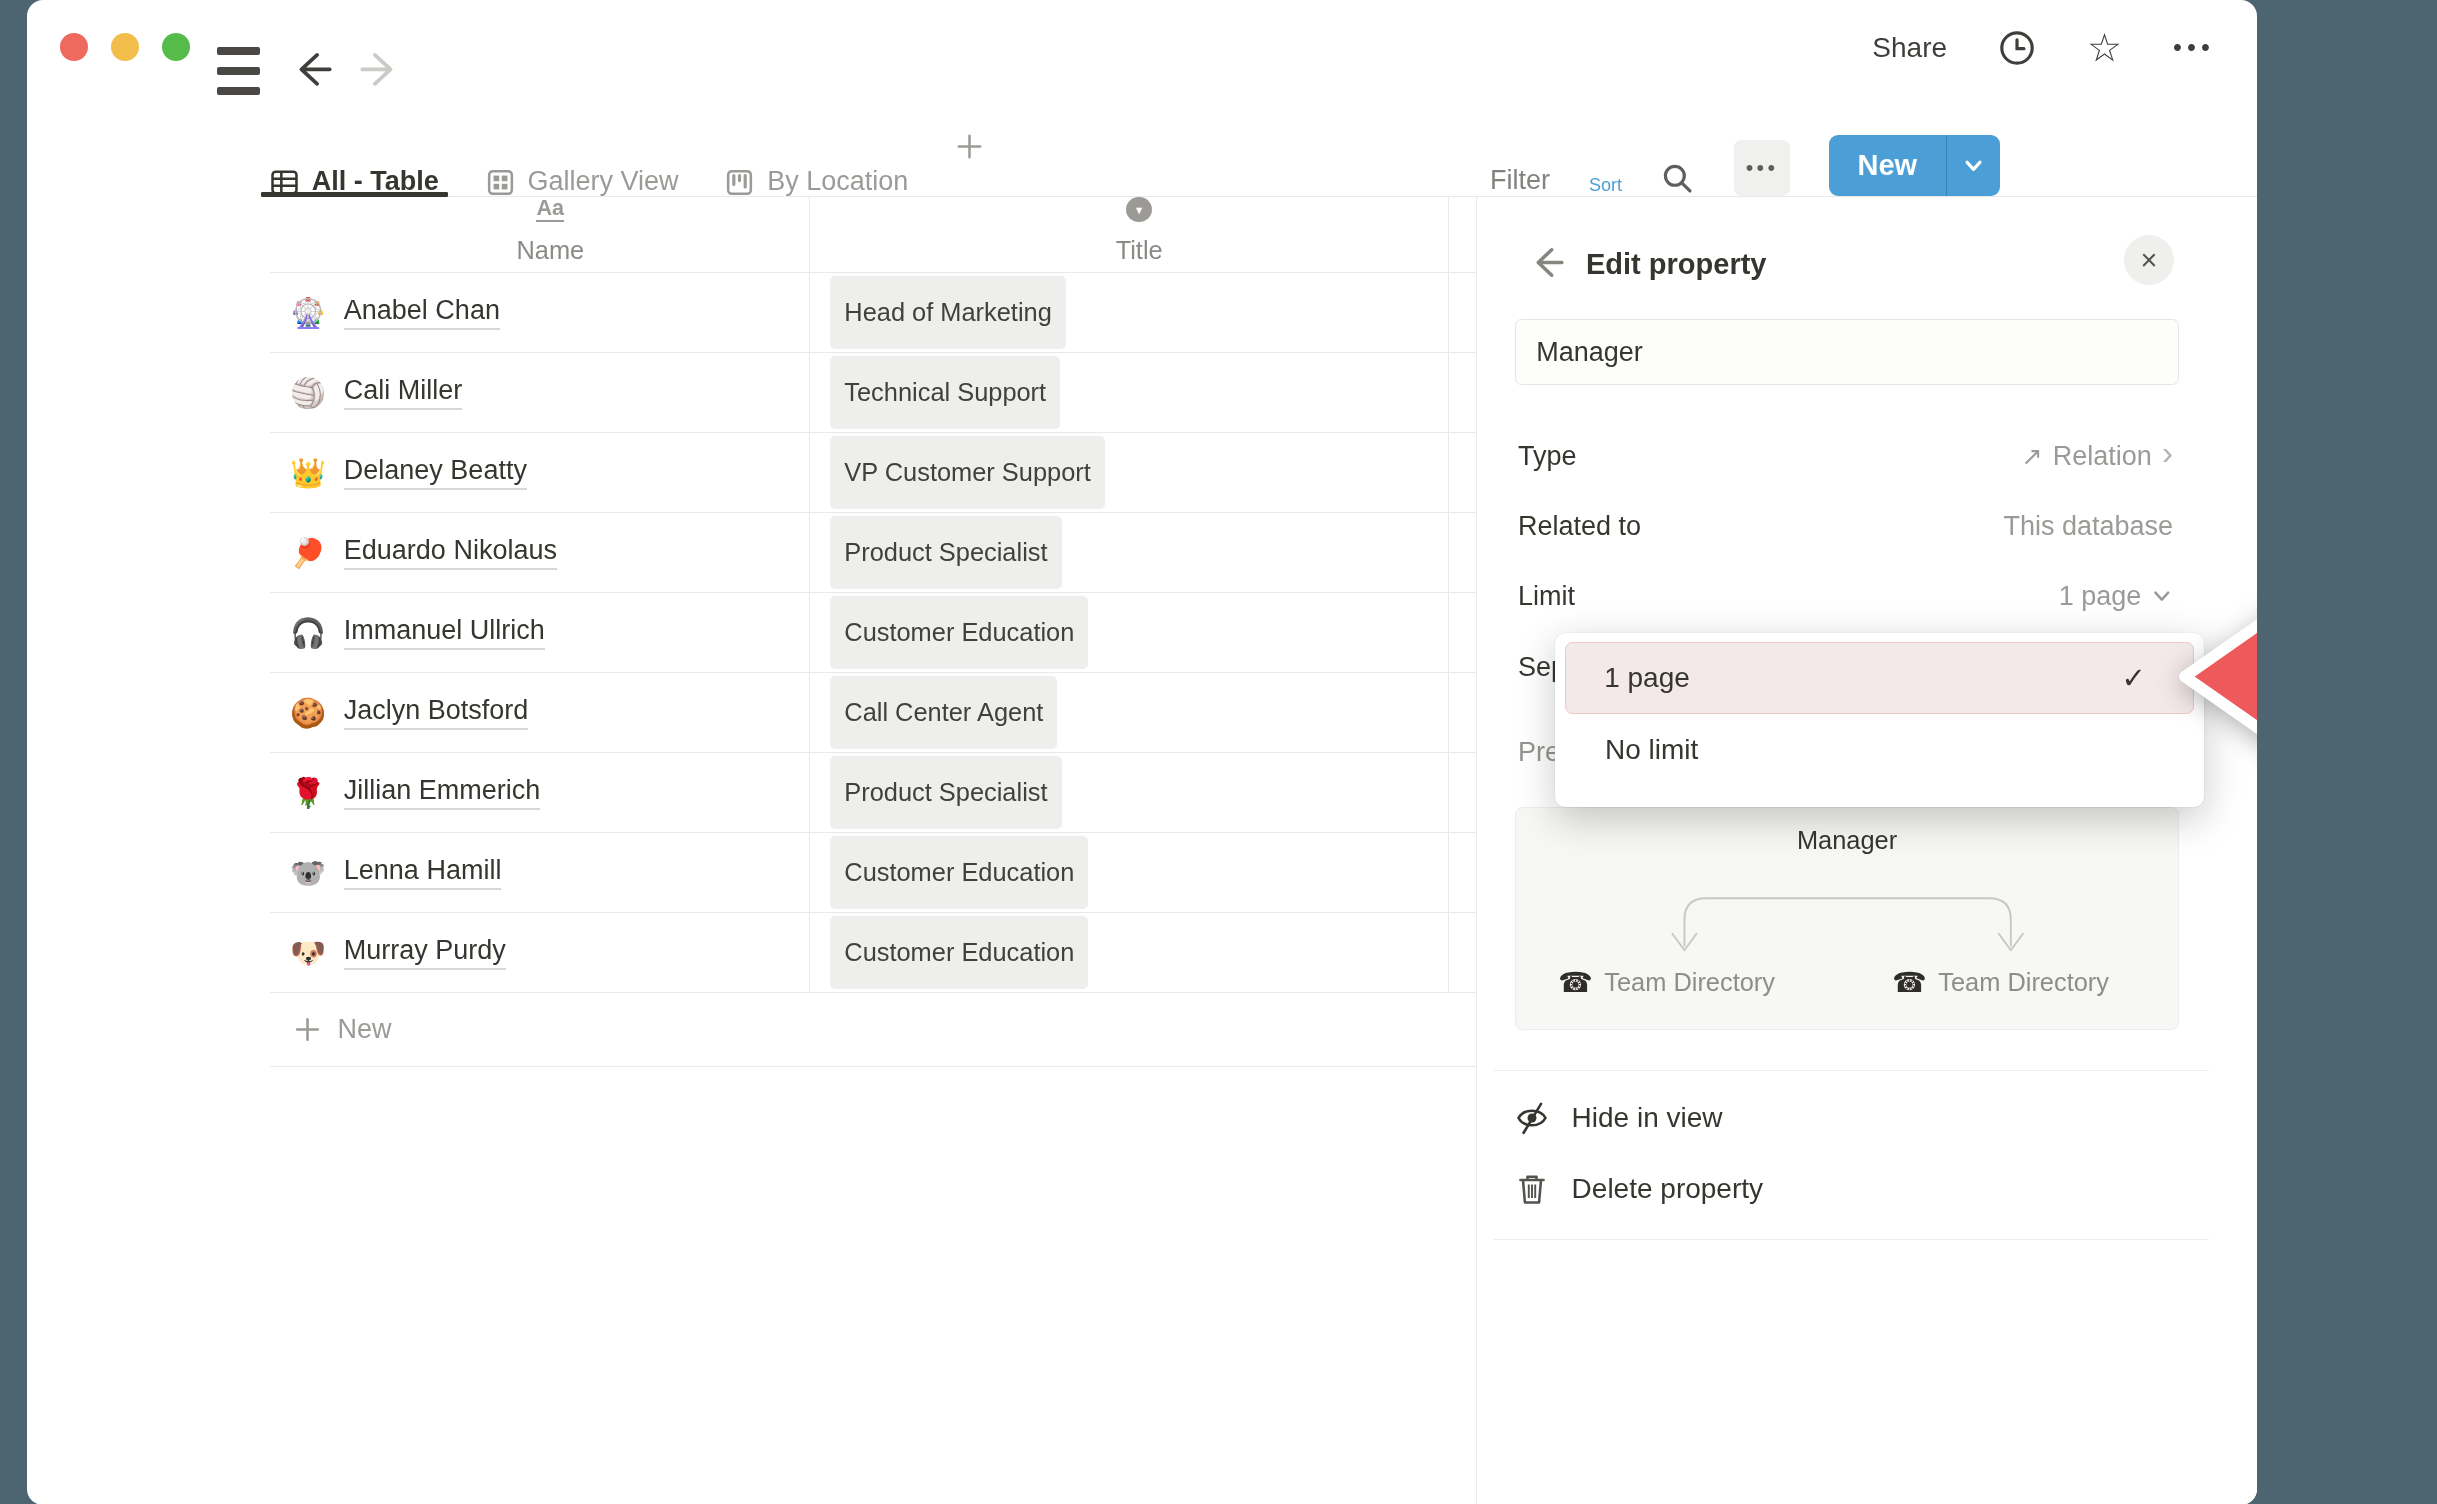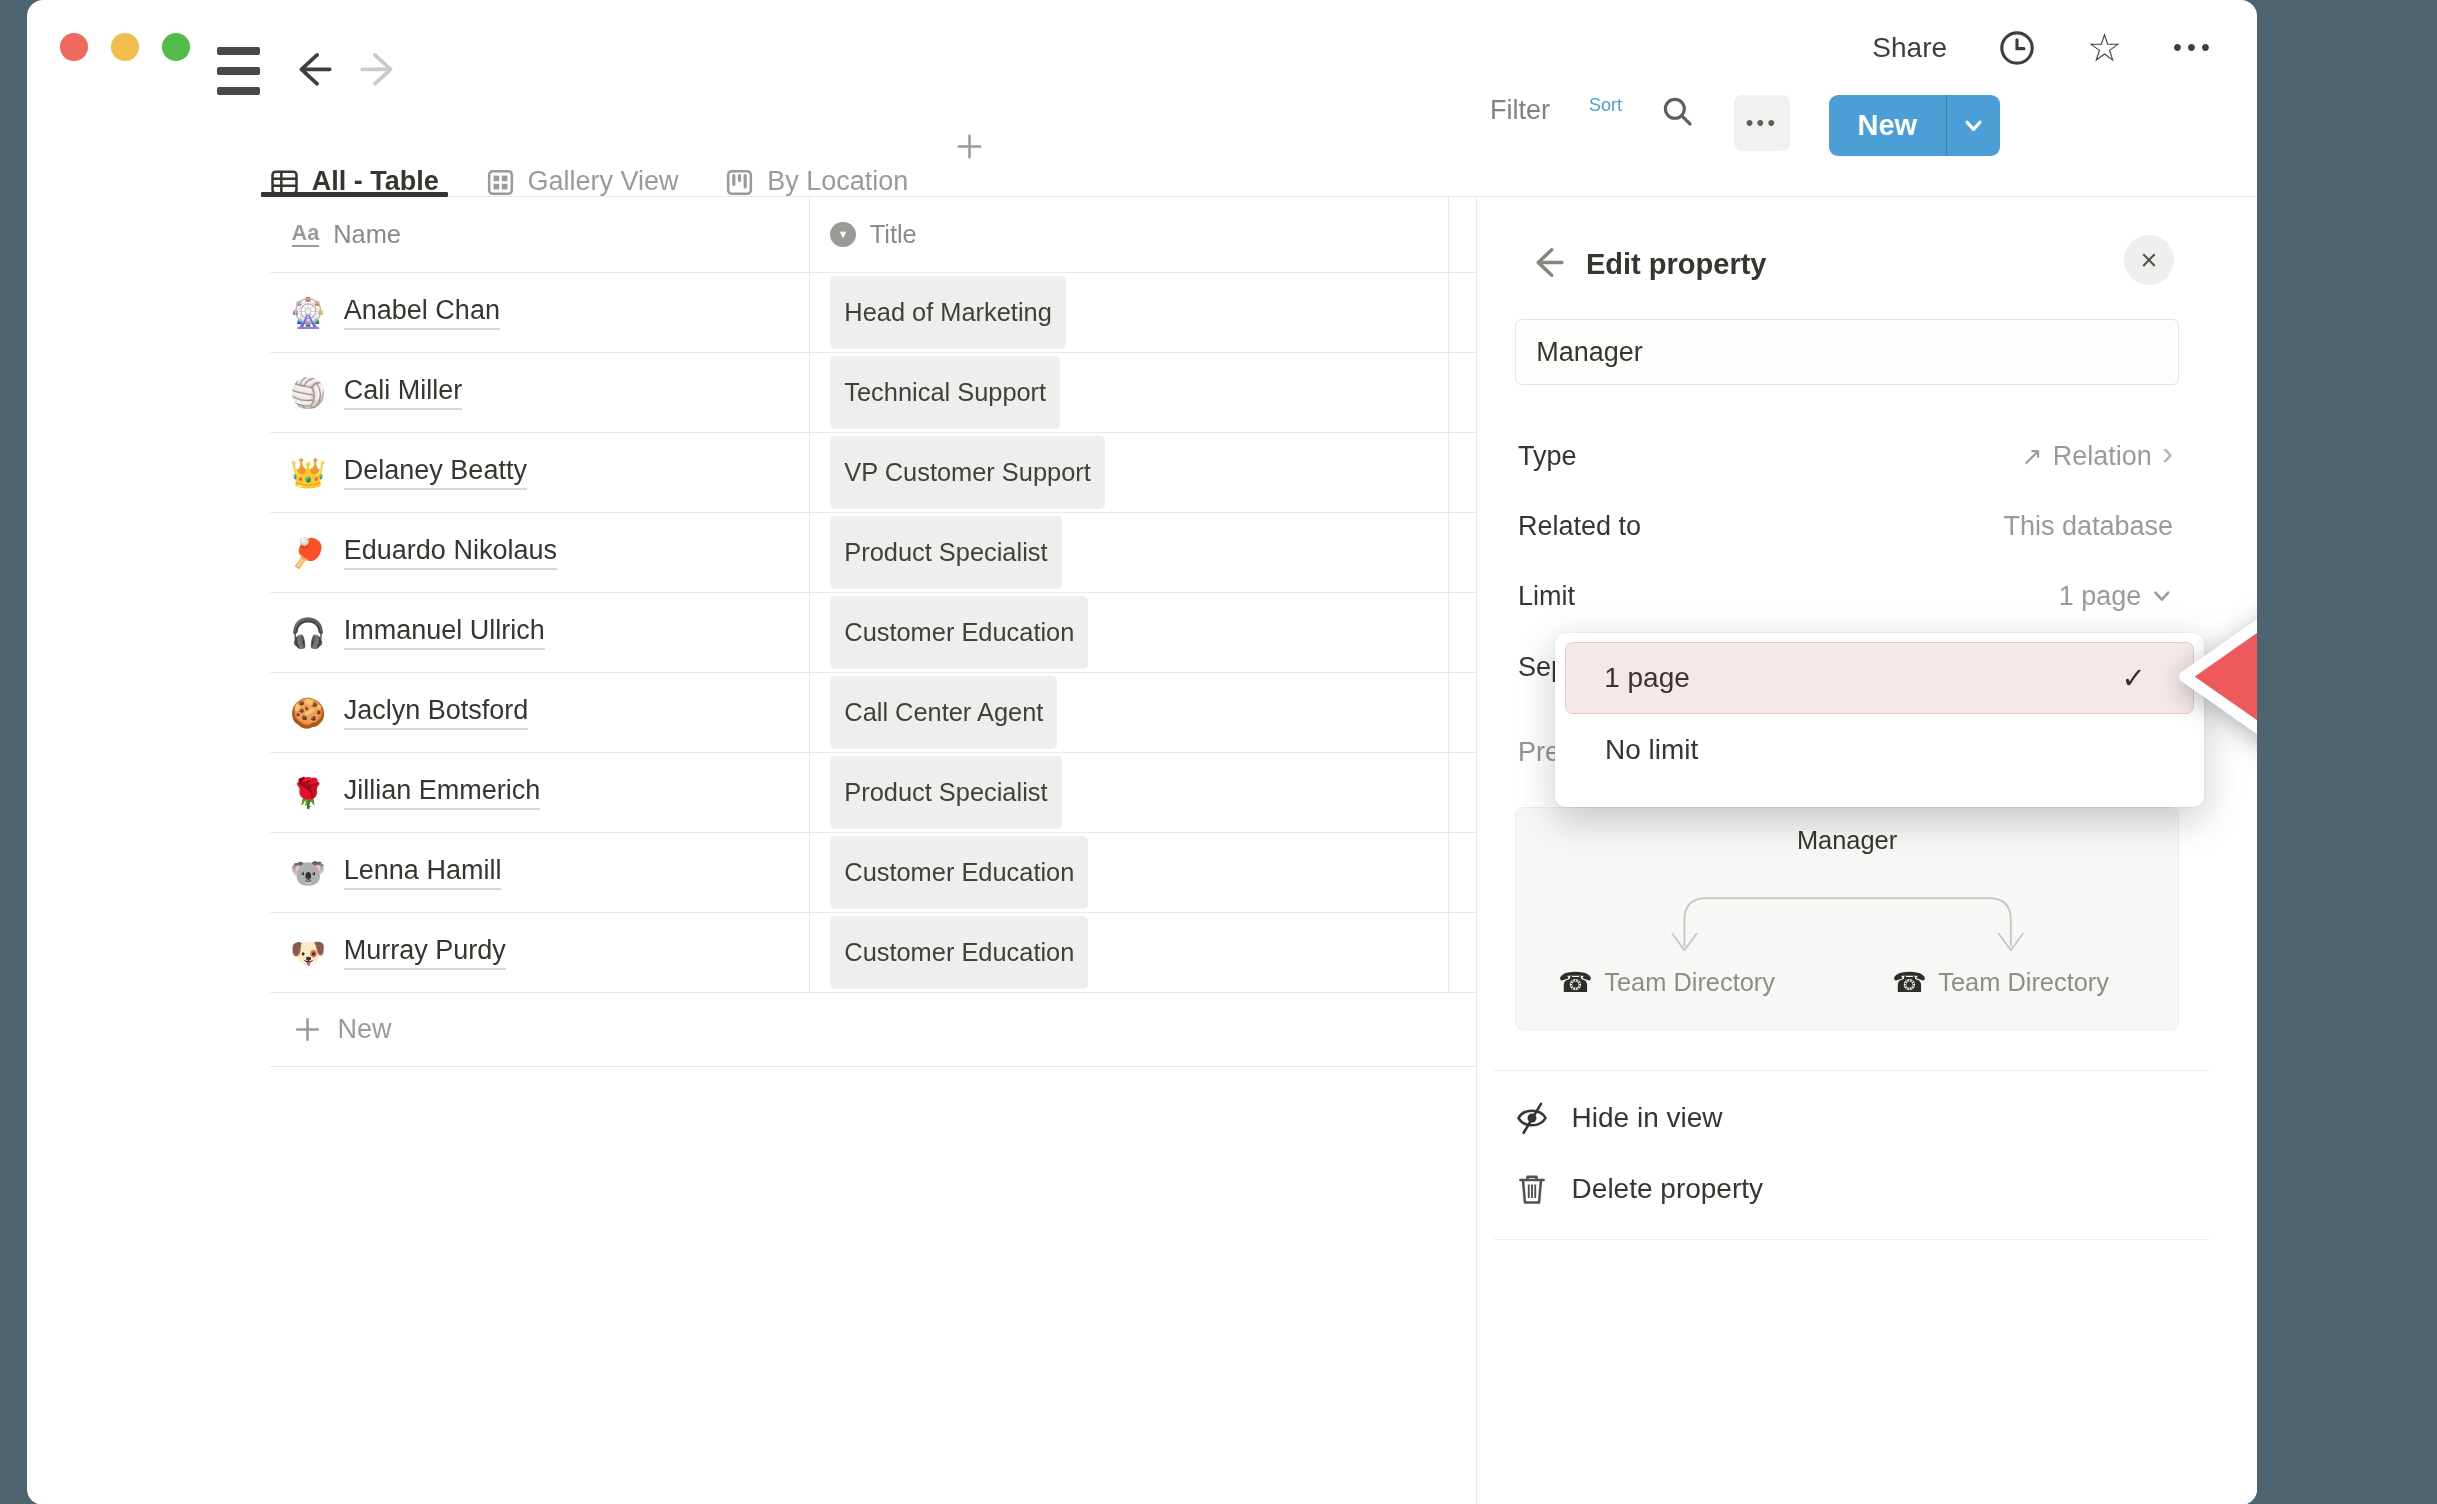--- a/index.html
+++ b/index.html
@@ -22,35 +22,35 @@
   .glyph-dots { font-size:25.4px; color:#403e3a; letter-spacing:5.1px; }
 
   
   .tabbar-border { position:absolute; left:243px; top:196px; width:2167px; height:1.3px; background:#e9e9e7; }
   .tabs { position:absolute; left:243px; top:95px; height:102px; display:flex; align-items:stretch; gap:47px; }
   .tab { position:relative; display:flex; align-items:flex-end; gap:12.7px; font-size:27px; color:#9b9a97; }
   .tab.active { color:#37352f; font-weight:600; }
   .tab.active::after { content:""; position:absolute; left:-9px; right:-9px; bottom:0; height:5.1px;
                        background:#37352f; border-radius:1.3px; }
   .tab-plus { display:flex; align-items:center; }
-  .view-toolbar { position:absolute; top:95px; right:257px; height:101px; display:flex; align-items:flex-start; gap:39px; }
+  .view-toolbar { position:absolute; top:95px; right:257px; height:101px; display:flex; align-items:flex-end; gap:39px; }
   .vt-filter { font-size:27px; color:#83827e; }
   .vt-sort { font-size:18px; color:#4b9fd6; }
   .more-btn { width:56px; height:56px; background:#f0f0ee; border-radius:7.6px; display:flex;
               align-items:center; justify-content:center; font-size:21.6px; color:#5f5e5b; letter-spacing:3.2px; }
   .new-btn { width:171px; height:61px; background:#4b9fd6; border-radius:9px; display:flex; overflow:hidden; }
   .new-btn .nb-main { flex:1; display:flex; align-items:center; justify-content:center;
                       color:#fff; font-size:29px; font-weight:600; }
   .new-btn .nb-div { width:1.3px; background:rgba(0,0,0,0.18); }
   .new-btn .nb-caret { width:53px; display:flex; align-items:center; justify-content:center; }
 
   
   .table { position:absolute; left:243px; top:197px; width:1206px; }
   .t-header { height:76px; display:flex; border-bottom:1.3px solid #e9e9e7; color:#8c8a86; font-size:25.4px; }
-  .hcell { display:flex; align-items:center; gap:14px; }
+  .hcell { display:flex; align-items:center; gap:14px;flex-direction:column; }
   .cell-1 { width:540px; padding-left:21.6px; border-right:1.3px solid #e9e9e7; }
   .cell-2 { width:639px; padding-left:20.3px; border-right:1.3px solid #e9e9e7; }
   .aa-ic { font-size:21.6px; font-weight:600; border-bottom:2.5px solid #9b9a97; line-height:1.05; color:#9b9a97; }
   .sel-ic { width:25.4px; height:25.4px; border-radius:50%; background:#9b9a97; color:#fff;
             display:flex; align-items:center; justify-content:center; font-size:10.8px; }
   .t-row { height:80px; display:flex; border-bottom:1.3px solid #e9e9e7; }
   .t-row .cell-1 { gap:16.5px; display:flex; align-items:center; padding-left:20.3px; }
   .t-row .cell-2 { display:flex; align-items:center; }
   .row-emoji { font-size:29px; width:37px; text-align:center; }
   .row-name { font-size:27px; font-weight:500; color:#37352f; border-bottom:2.5px solid #d8d7d5; padding-bottom:1.3px; }

